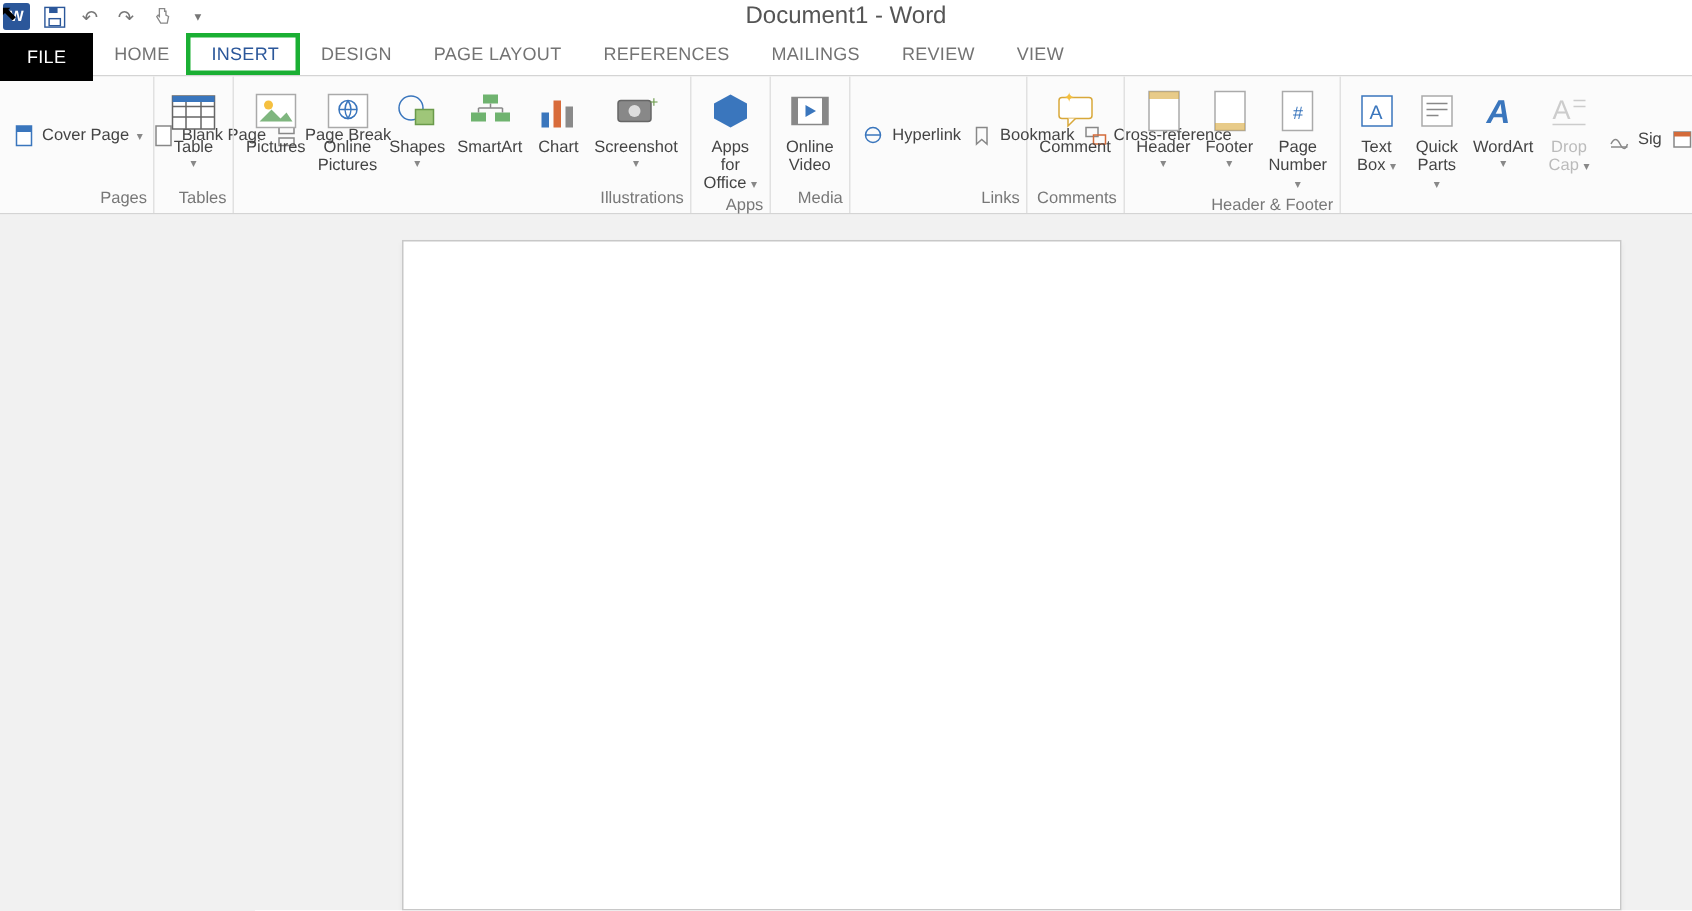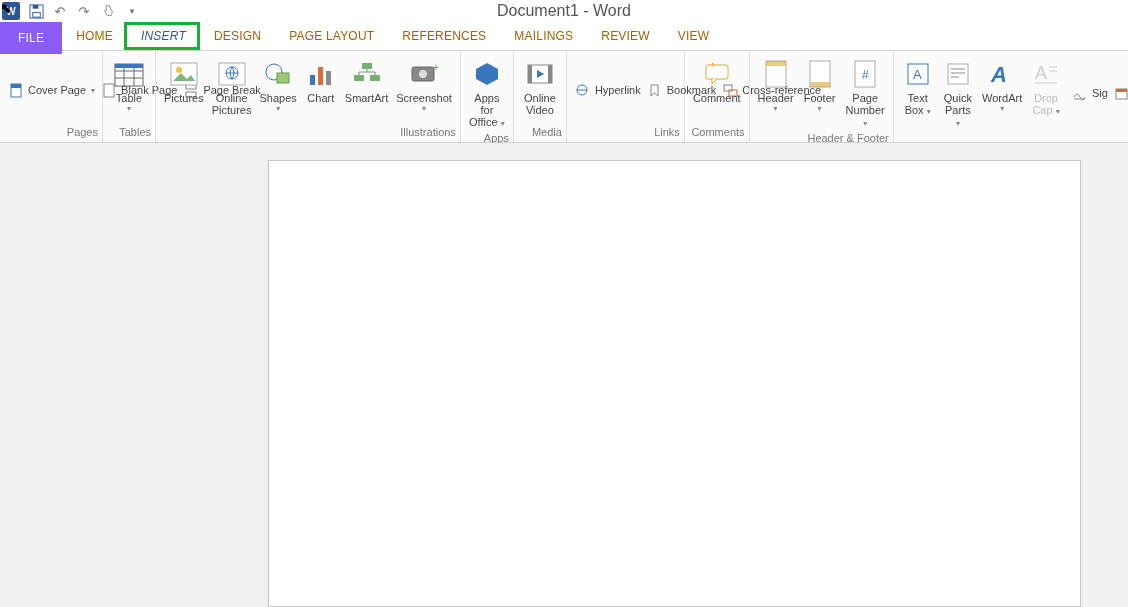--- a/index.html
+++ b/index.html
@@ -8,23 +8,23 @@
   
   .titlebar { height: 22px; background: #fff; display: flex; align-items: center; border-bottom: 0; position: relative; }
   .qat { display: flex; align-items: center; gap: 8px; padding-left: 2px; }
   .qat-item { width: 16px; height: 16px; display: flex; align-items: center; justify-content: center; color: #777; font-size: 13px; }
   .word-logo { width: 18px; height: 18px; background: #2b579a; color: #fff; font-size: 10px; font-weight: bold; display: flex; align-items: center; justify-content: center; border-radius: 2px; }
   .titlebar-center { position: absolute; left: 0; right: 0; text-align: center; font-size: 16px; color: #555; pointer-events: none; }
   .cursor-arrow { position: absolute; left: 0; top: 0; font-size: 14px; color: #000; z-index: 20; }
 
   
   .tabs { height: 29px; display: flex; align-items: stretch; border-bottom: 1px solid #d4d4d4; background: #fff; }
-  .tab { padding: 0 14px; display: flex; align-items: center; font-size: 12px; color: #a16207; cursor: pointer; text-transform: uppercase; letter-spacing: .2px; }
-  .tab-file { background: #8b5cf6; color: #fff; padding: 16px 18px; }
-  .tab-active { color: #2b579a; font-style: italic; }
+  .tab { padding: 0 14px; display: flex; align-items: center; font-size: 12px; color: #737373; cursor: pointer; text-transform: uppercase; letter-spacing: .2px; }
+  .tab-file { background: #000000; color: #fff; padding: 16px 18px; }
+  .tab-active { color: #2b579a; }
   .highlight-box { position: absolute; border: 3px solid #1aaf33; pointer-events: none; z-index: 10; }
 
   
   .ribbon { height: 92px; background: #fbfbfb; border-bottom: 1px solid #d4d4d4; display: flex; }
   .group { border-right: 1px solid #e1e1e1; display: flex; flex-direction: column; padding: 3px 4px 0 4px; }
   .group-content { flex: 1; display: flex; }
   .group-label { font-size: 11px; color: #777; text-align: right; padding-bottom: 2px; height: 16px; }
 
   .big-btn { display: flex; flex-direction: column; align-items: center; justify-content: flex-start; width: auto; min-width: 44px; padding: 2px 4px; font-size: 11px; color: #444; text-align: center; cursor: pointer; }
   .big-btn .icon-box { width: 32px; height: 32px; display: flex; align-items: center; justify-content: center; margin-top: 2px; }
@@ -162,44 +162,44 @@
       <div class="big-btn" style="min-width:40px;">
         <div class="icon-box">
             <svg width="30" height="26">
               <circle cx="11" cy="11" r="8" fill="none" stroke="#3a76bd"></circle>
               <rect x="14" y="12" width="12" height="10" fill="#9fc679" stroke="#6a9a4a"></rect>
             </svg>
           </div>
         <div class="lbl">Shapes</div>
         <div class="drop">▾</div>
       </div>
-      <div class="big-btn" style="min-width:38px;">
-        <div class="icon-box">
-            <svg width="28" height="26">
-              <rect x="3" y="14" width="5" height="10" fill="#3a76bd"></rect>
-              <rect x="11" y="6" width="5" height="18" fill="#d86b3a"></rect>
-              <rect x="19" y="10" width="5" height="14" fill="#8a8a8a"></rect>
-            </svg>
-          </div>
-        <div class="lbl">Chart</div>
-      </div>
       <div class="big-btn">
         <div class="icon-box">
             <svg width="30" height="26">
               <rect x="10" y="2" width="10" height="6" fill="#6fb36f"></rect>
               <rect x="2" y="14" width="10" height="6" fill="#6fb36f"></rect>
               <rect x="18" y="14" width="10" height="6" fill="#6fb36f"></rect>
               <line x1="15" y1="8" x2="15" y2="11" stroke="#888"></line>
               <line x1="7" y1="14" x2="7" y2="11" stroke="#888"></line>
               <line x1="23" y1="14" x2="23" y2="11" stroke="#888"></line>
               <line x1="7" y1="11" x2="23" y2="11" stroke="#888"></line>
             </svg>
           </div>
         <div class="lbl">SmartArt</div>
       </div>
+      <div class="big-btn" style="min-width:38px;">
+        <div class="icon-box">
+            <svg width="28" height="26">
+              <rect x="3" y="14" width="5" height="10" fill="#3a76bd"></rect>
+              <rect x="11" y="6" width="5" height="18" fill="#d86b3a"></rect>
+              <rect x="19" y="10" width="5" height="14" fill="#8a8a8a"></rect>
+            </svg>
+          </div>
+        <div class="lbl">Chart</div>
+      </div>
       <div class="big-btn">
         <div class="icon-box">
             <svg width="30" height="26">
               <rect x="3" y="6" width="22" height="14" rx="2" fill="#888" stroke="#666"></rect>
               <circle cx="14" cy="13" r="4" fill="#ddd"></circle>
               <text x="24" y="10" font-size="10" fill="#6a9a4a">+</text>
             </svg>
           </div>
         <div class="lbl">Screenshot</div>
         <div class="drop">▾</div>

